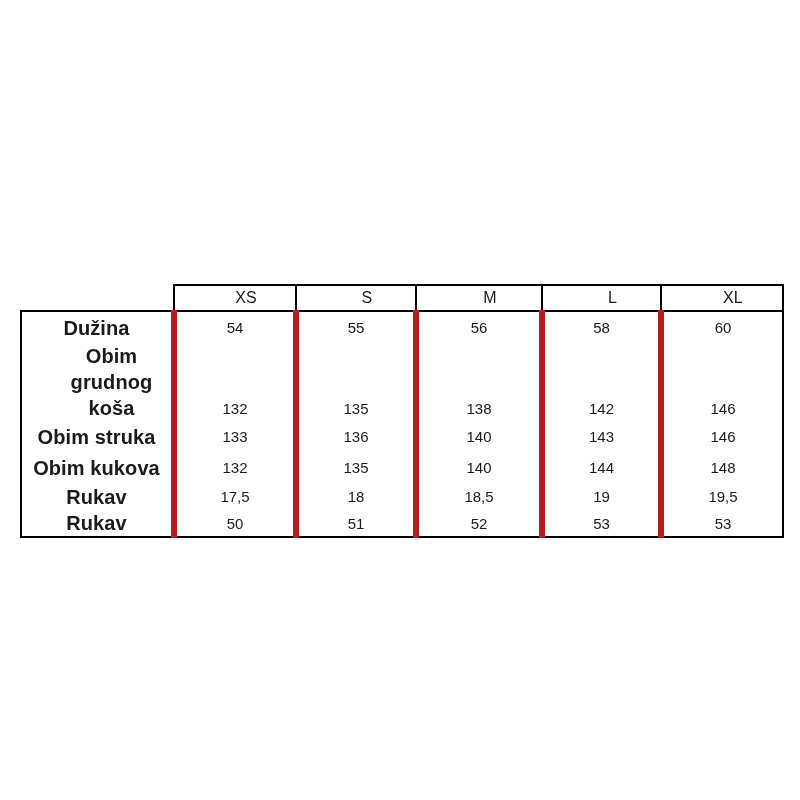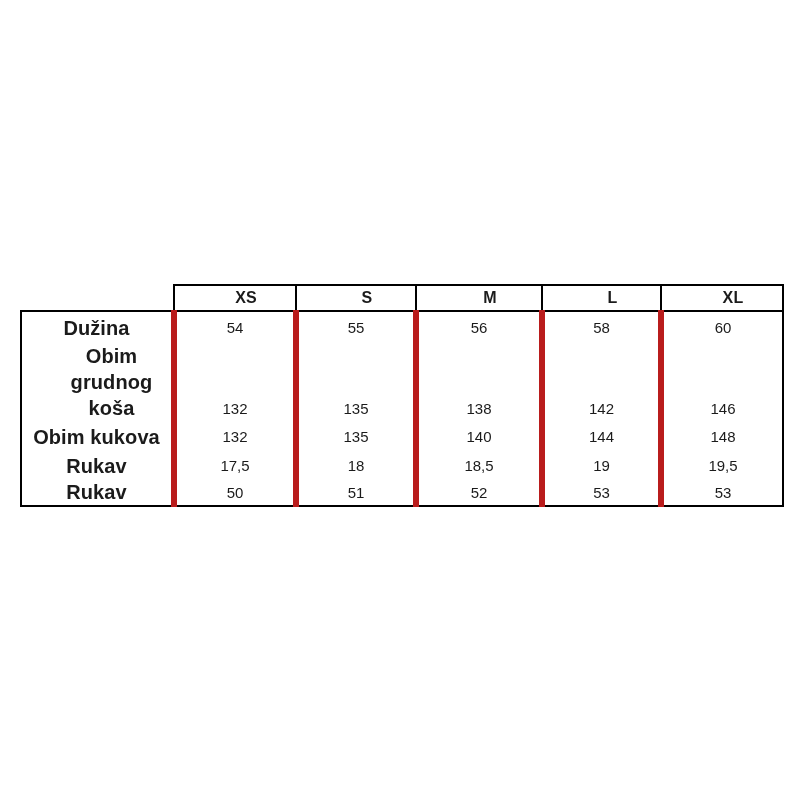--- a/index.html
+++ b/index.html
@@ -31,21 +31,21 @@
   .size-table th, .size-table td {
     text-align: center;
     vertical-align: middle;
     padding: 0 6px;
     overflow: hidden;
   }
   
   .size-table thead tr { height: 26px; }
   .size-table th.hdr {
     border: 2px solid #000000;
-    font-weight: bold;
+    font-weight: normal;
     font-size: 16px;
     letter-spacing: 0.2px;
     padding-left: 28px;
   }
   .size-table th.corner {
     border: none;
     background: transparent;
   }
   
   .size-table th.lbl {
@@ -122,20 +122,28 @@
         <td class="val">60</td>
       </tr>
       <tr class="r1 row-tall">
         <th class="lbl">Obim grudnog koša</th>
         <td class="val">132</td>
         <td class="val">135</td>
         <td class="val">138</td>
         <td class="val">142</td>
         <td class="val">146</td>
       </tr>
+      <tr class="r2">
+        <th class="lbl">Obim struka</th>
+        <td class="val">133</td>
+        <td class="val">136</td>
+        <td class="val">140</td>
+        <td class="val">143</td>
+        <td class="val">146</td>
+      </tr>
       <tr class="r3">
         <th class="lbl">Obim kukova</th>
         <td class="val">132</td>
         <td class="val">135</td>
         <td class="val">140</td>
         <td class="val">144</td>
         <td class="val">148</td>
       </tr>
       <tr class="r4">
         <th class="lbl">Rukav</th>

